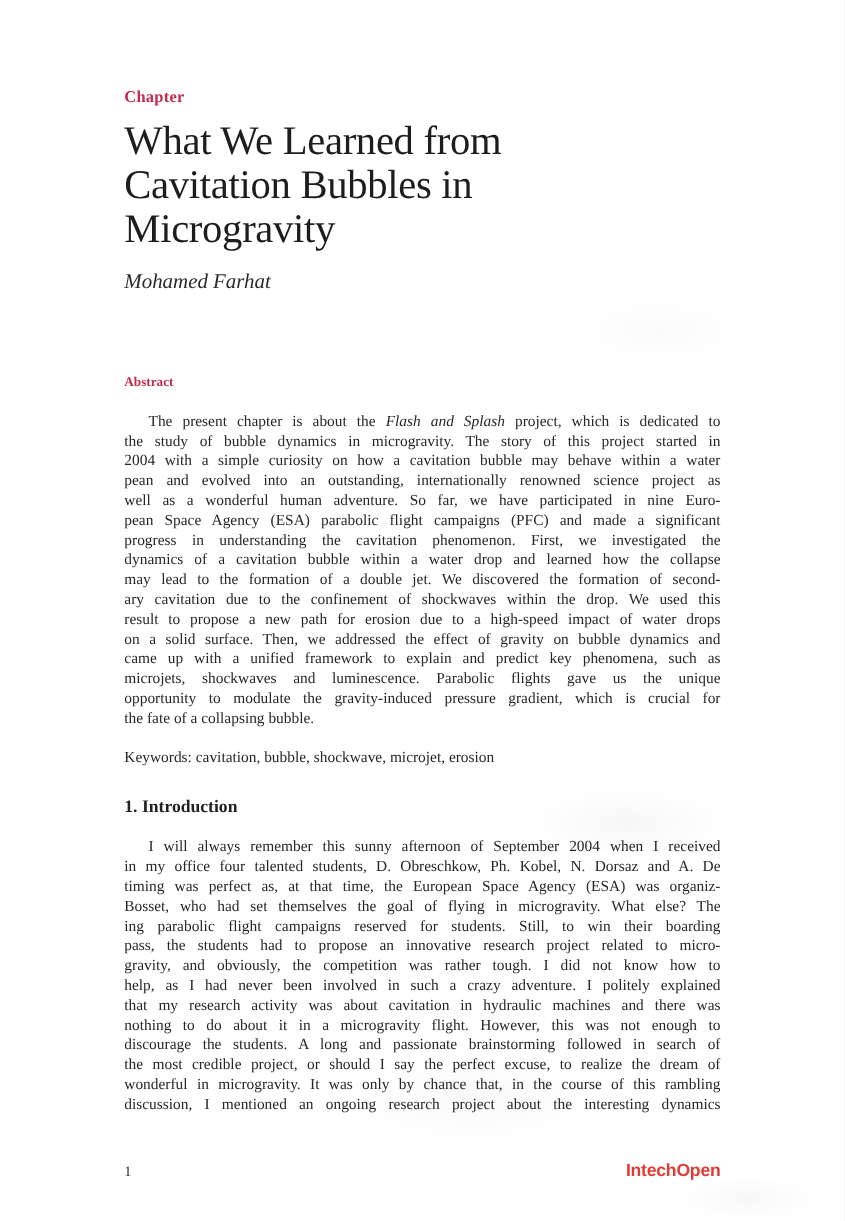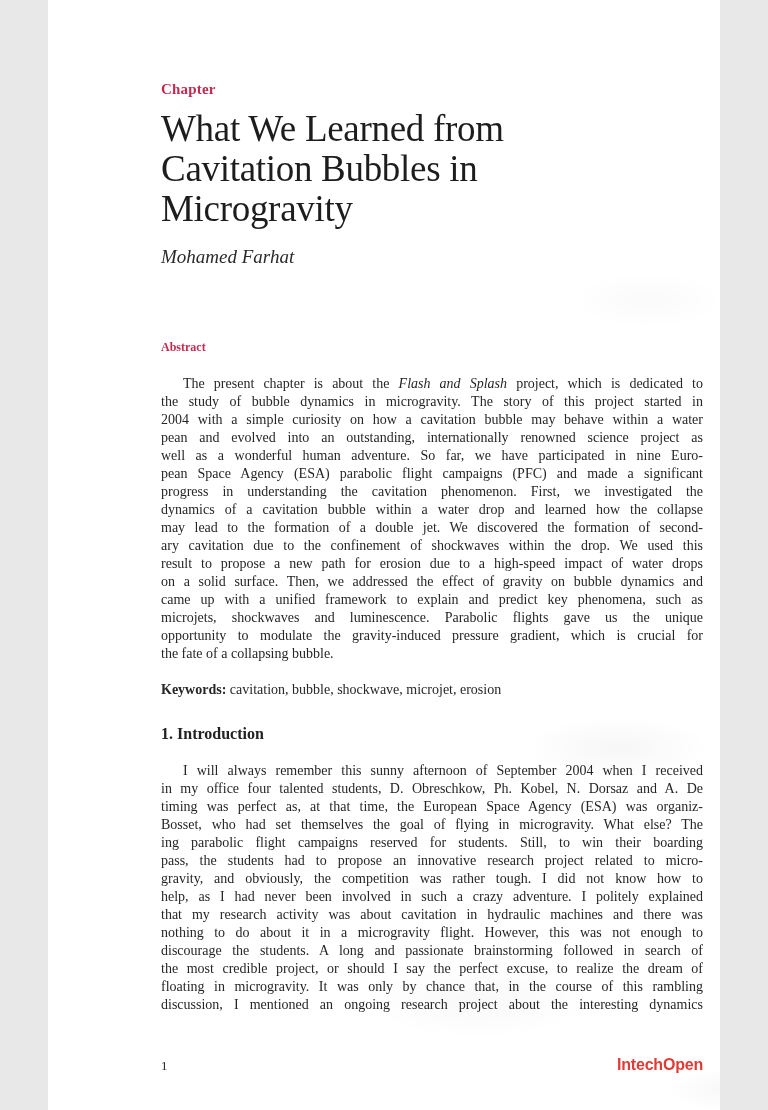--- a/index.html
+++ b/index.html
@@ -1,18 +1,18 @@
 <!DOCTYPE html>
 <html><head>
 <meta charset="utf-8">
 <style>
   html, body { margin: 0; padding: 0; background: #e8e8e8; }
   .page {
     position: relative;
-    width: 672px;
+    width: 768px;
     height: 1110px;
     margin: 0 auto;
     background: #ffffff;
     background-image:
       radial-gradient(ellipse 130px 45px at 570px 748px, rgba(0,0,0,0.035), transparent 70%),
       radial-gradient(ellipse 160px 55px at 430px 1000px, rgba(0,0,0,0.028), transparent 70%),
       radial-gradient(ellipse 110px 40px at 600px 300px, rgba(0,0,0,0.02), transparent 70%),
       radial-gradient(ellipse 90px 30px at 680px 1090px, rgba(0,0,0,0.03), transparent 70%);
     font-family: "Liberation Serif", "DejaVu Serif", serif;
     color: #262626;
@@ -68,21 +68,21 @@
     overflow: hidden;
   }
   .first-indent { text-indent: 22px; }
   .italic { font-style: italic; }
   .keywords {
     margin-top: 18px;
     font-size: 14px;
     line-height: 18px;
     height: 18px;
   }
-  .keywords .kw-label { font-weight: bold; }
+  .keywords .kw-label { font-weight: normal; }
   .section-heading {
     margin-top: 26px;
     font-size: 16px;
     line-height: 17px;
     font-weight: bold;
     color: #222222;
   }
   .intro-para { margin-top: 20px; font-size: 14px; }
   .footer-row {
     position: absolute;
@@ -151,21 +151,21 @@
       <div class="jline">timing was perfect as, at that time, the European Space Agency (ESA) was organiz-</div>
       <div class="jline">Bosset, who had set themselves the goal of flying in microgravity. What else? The</div>
       <div class="jline">ing parabolic flight campaigns reserved for students. Still, to win their boarding</div>
       <div class="jline">pass, the students had to propose an innovative research project related to micro-</div>
       <div class="jline">gravity, and obviously, the competition was rather tough. I did not know how to</div>
       <div class="jline">help, as I had never been involved in such a crazy adventure. I politely explained</div>
       <div class="jline">that my research activity was about cavitation in hydraulic machines and there was</div>
       <div class="jline">nothing to do about it in a microgravity flight. However, this was not enough to</div>
       <div class="jline">discourage the students. A long and passionate brainstorming followed in search of</div>
       <div class="jline">the most credible project, or should I say the perfect excuse, to realize the dream of</div>
-      <div class="jline">floating in microgravity. It was only by chance that, in the course of this rambling</div>
+      <div class="jline">wonderful in microgravity. It was only by chance that, in the course of this rambling</div>
       <div class="jline">discussion, I mentioned an ongoing research project about the interesting dynamics</div>
     </div>
 
   </div>
 
   <div class="footer-row">
     <span class="page-number">1</span>
     <span class="publisher-logo" style="color: rgb(224, 60, 54);">IntechOpen</span>
   </div>
 </div>

